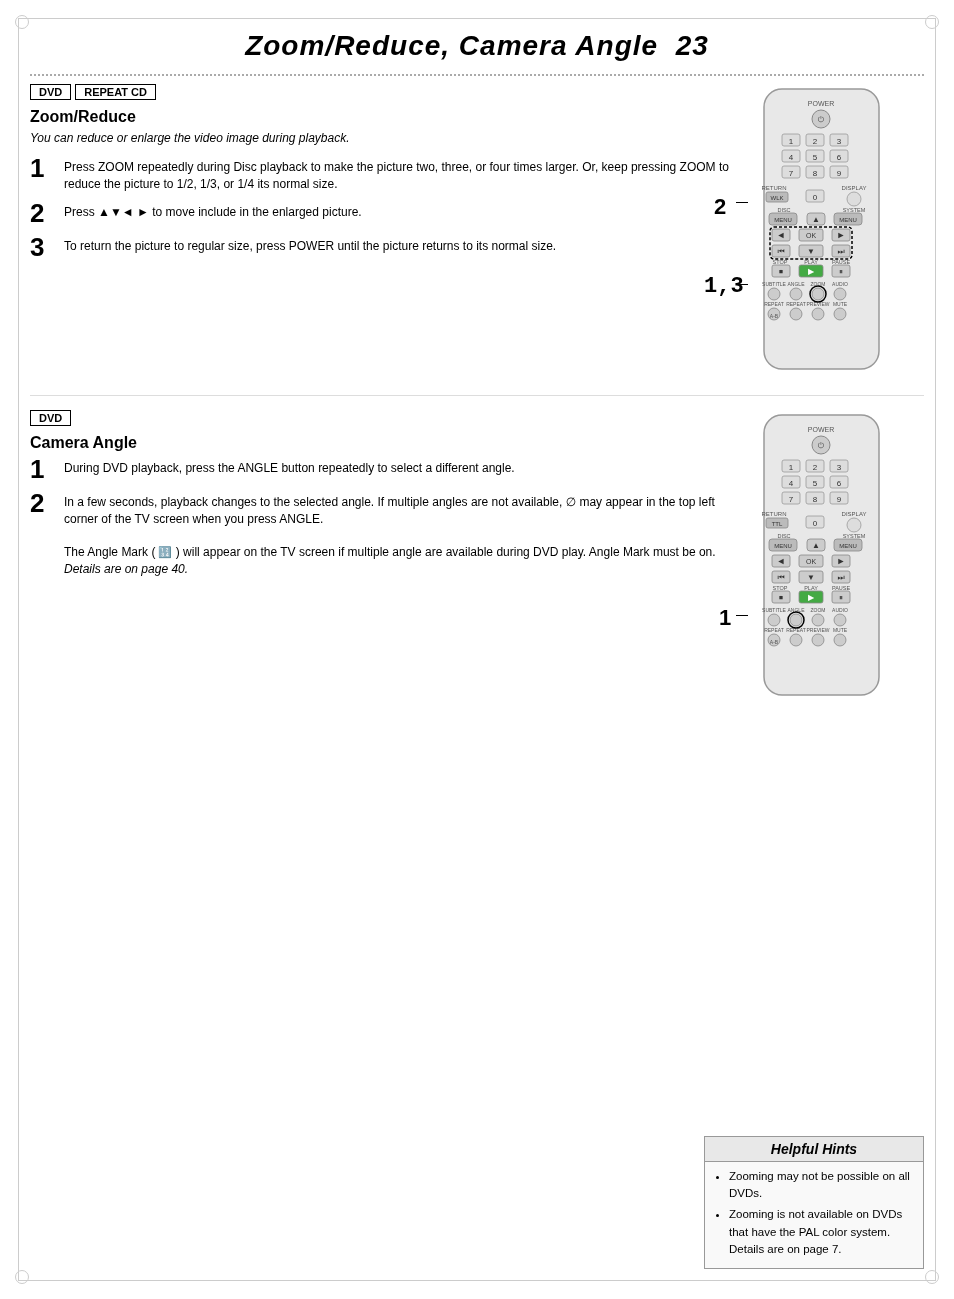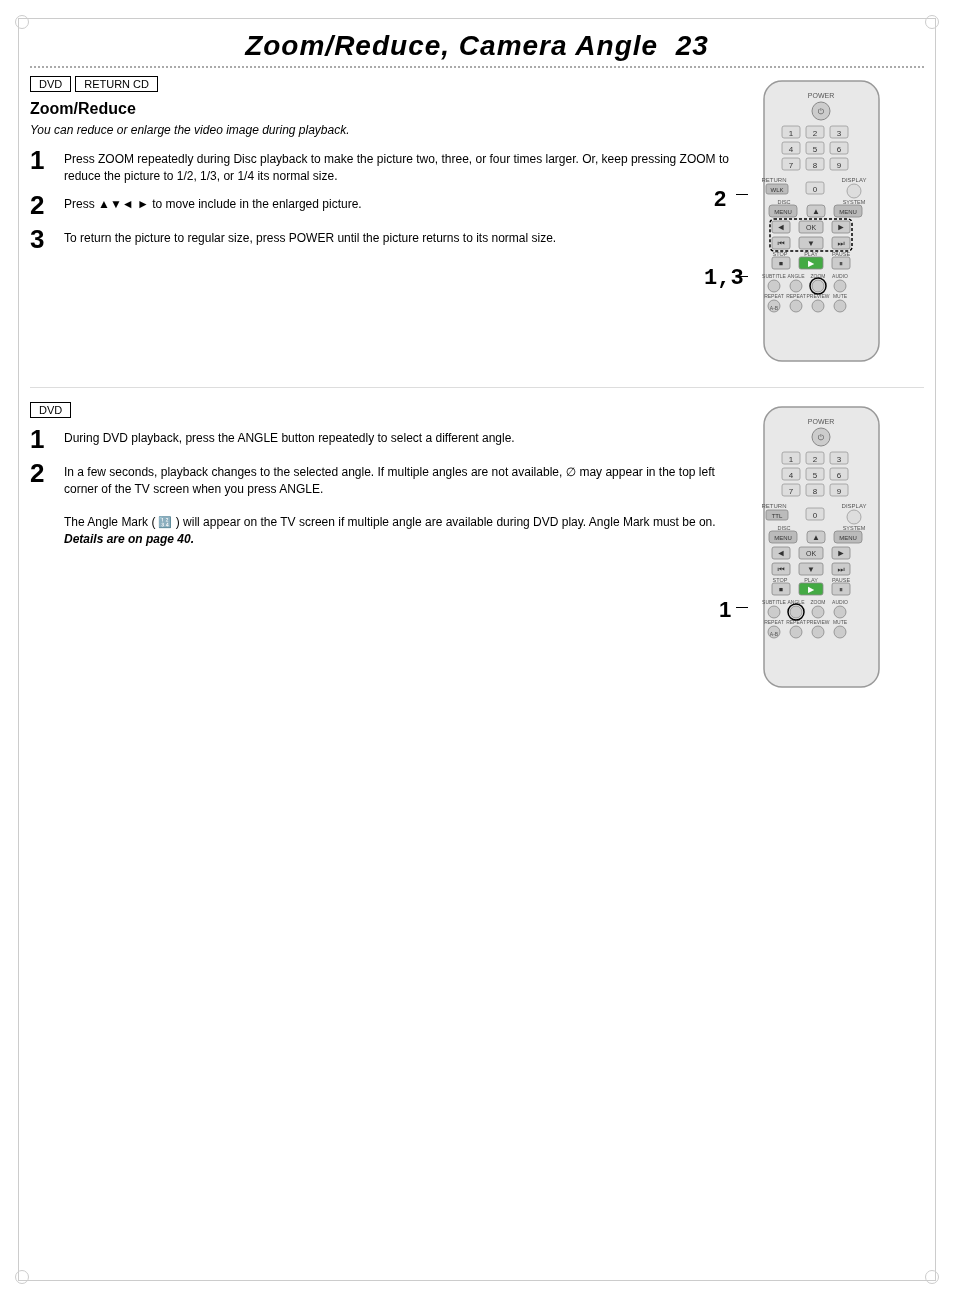--- a/index.html
+++ b/index.html
@@ -23,21 +23,21 @@
       position: absolute;
       top: 30px; left: 30px; right: 30px; bottom: 30px;
     }
 
     
     .page-title {
       text-align: center;
       font-size: 28px;
       font-style: italic;
       font-weight: bold;
-      margin-bottom: 4px;
+      margin-bottom: 12px;
       letter-spacing: 1px;
     }
 
     
     .dotted-line {
       border: none;
       border-top: 2px dotted #aaa;
       margin-bottom: 8px;
     }
 
@@ -62,21 +62,21 @@
     
     .badge-row {
       display: flex;
       gap: 4px;
       margin-bottom: 8px;
     }
     .badge {
       border: 1.5px solid #000;
       padding: 1px 8px;
       font-size: 11px;
-      font-weight: normal;
+      font-weight: bold;
       display: inline-block;
     }
 
     
     .section-heading {
       font-size: 16px;
       font-weight: bold;
       margin-bottom: 4px;
     }
 
@@ -141,21 +141,21 @@
       margin-bottom: 4px;
     }
 
     
     .section-divider {
       border: none;
       border-top: 1px solid #ddd;
       margin: 18px 0 14px 0;
     }
 
-    .italic { font-style: italic; font-weight: bold; }
+    .italic { font-style: italic; }
 
     
     .reg-mark {
       position: absolute;
       width: 14px;
       height: 14px;
       border: 1px solid #ccc;
       border-radius: 50%;
     }
     .reg-tl { top: 15px; left: 15px; }
@@ -182,21 +182,21 @@
     <span>Zoom/Reduce, Camera Angle</span>&nbsp;&nbsp;<span>23</span>
   </div>
 
   <hr class="dotted-line">
 
   <div class="section">
     <div class="section-content">
 
       <div class="badge-row">
         <span class="badge">DVD</span>
-        <span class="badge">RETURN CD</span>
+        <span class="badge">REPEAT CD</span>
       </div>
 
       <div class="section-heading">Zoom/Reduce</div>
       <div class="section-intro">You can reduce or enlarge the video image during playback.</div>
 
       <ul class="steps-list">
         <li class="step-item">
           <span class="step-number">1</span>
           <span class="step-text">Press ZOOM repeatedly during Disc playback to make the picture two, three, or four times larger. Or, keep pressing ZOOM to reduce the picture to 1/2, 1/3, or 1/4 its normal size.</span>
         </li>
@@ -320,20 +320,21 @@
 
   <hr class="section-divider">
 
   <div style="display:flex; gap:10px; position:relative;">
     <div class="section-content">
 
       <div class="badge-row">
         <span class="badge">DVD</span>
       </div>
 
+      <div class="section-heading">Camera Angle</div>
 
       <ul class="steps-list">
         <li class="step-item">
           <span class="step-number">1</span>
           <span class="step-text">During DVD playback, press the ANGLE button repeatedly to select a different angle.</span>
         </li>
         <li class="step-item">
           <span class="step-number">2</span>
           <div class="step-text">
             In a few seconds, playback changes to the selected angle. If multiple angles are not available, ∅ may appear in the top left corner of the TV screen when you press ANGLE.
@@ -439,14 +440,23 @@
           <circle cx="52" cy="230" r="6" fill="#ccc" stroke="#888" stroke-width="0.8"></circle>
           <circle cx="74" cy="230" r="6" fill="#ccc" stroke="#888" stroke-width="0.8"></circle>
           <circle cx="96" cy="230" r="6" fill="#ccc" stroke="#888" stroke-width="0.8"></circle>
 
           <circle cx="52" cy="210" r="8" fill="none" stroke="#000" stroke-width="1.5"></circle>
         </svg>
       </div>
     </div>
   </div>
 
+  <div class="helpful-hints">
+    <div class="helpful-hints-title">Helpful Hints</div>
+    <div class="helpful-hints-body">
+      <ul>
+        <li>Zooming may not be possible on all DVDs.</li>
+        <li>Zooming is not available on DVDs that have the PAL color system. Details are on page 7.</li>
+      </ul>
+    </div>
+  </div>
 
 </div>
 
 </body></html>

